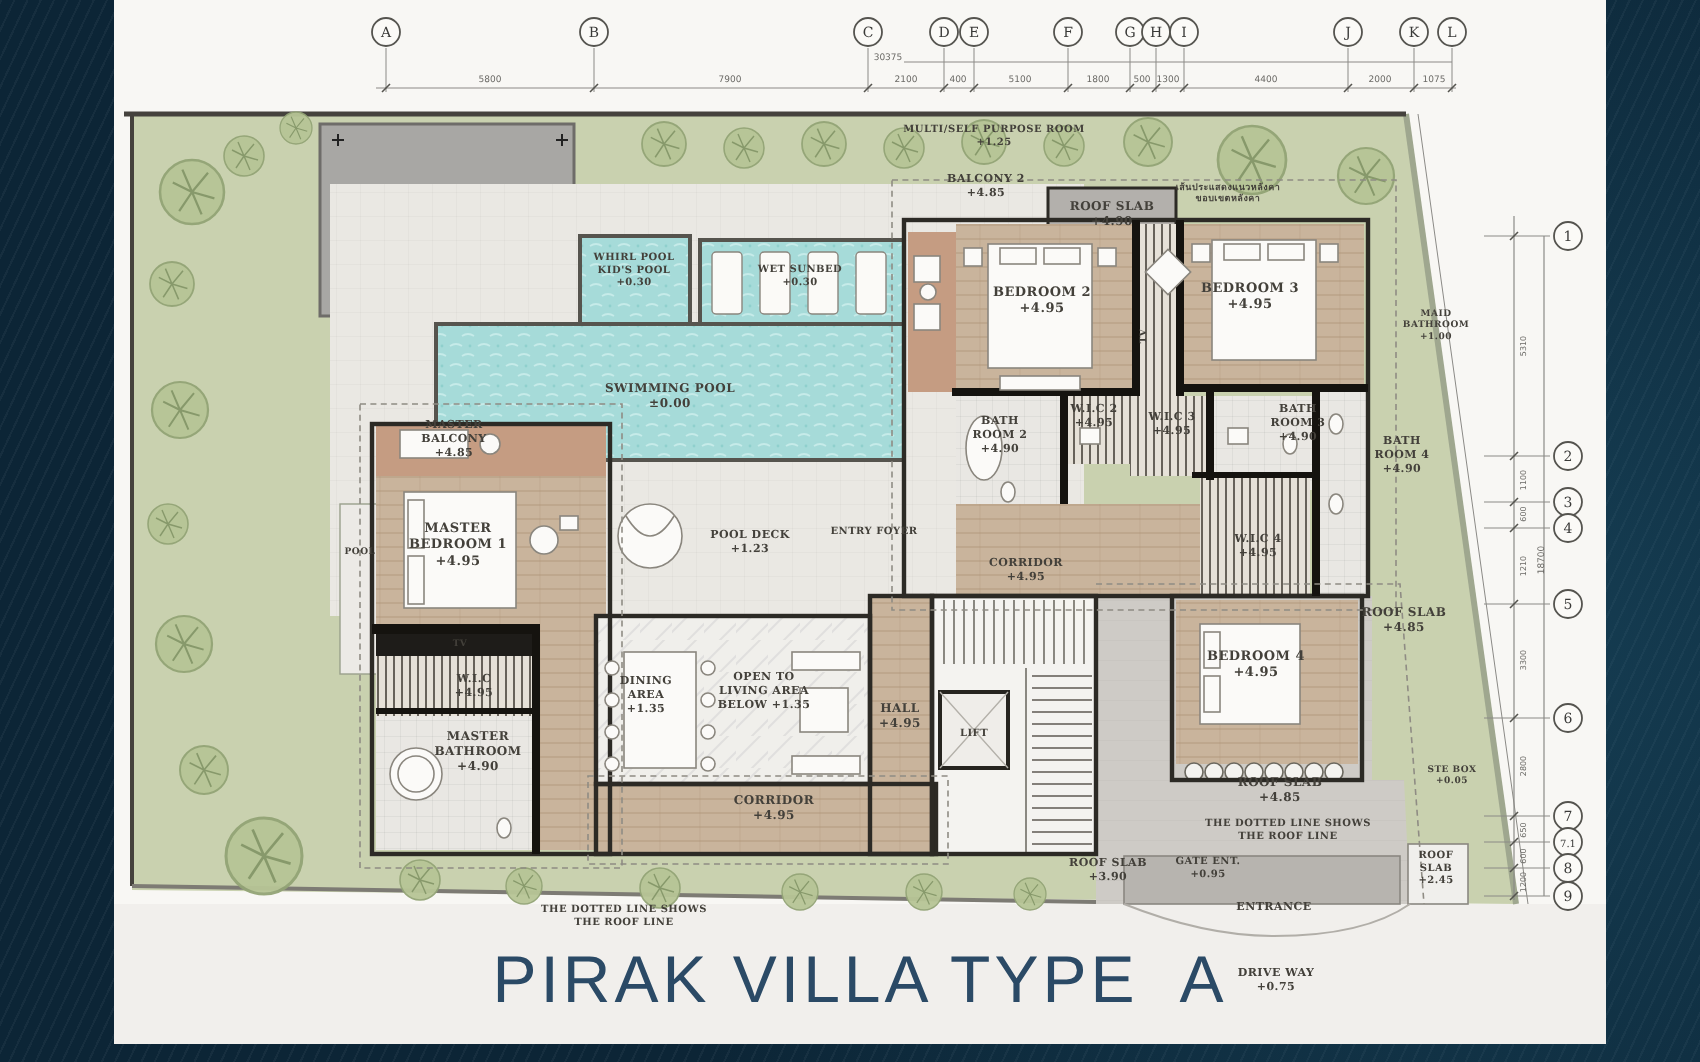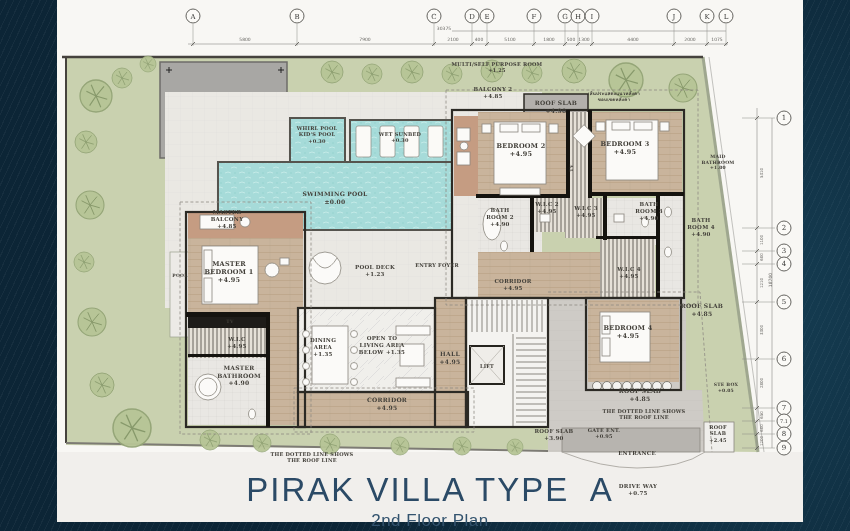--- a/index.html
+++ b/index.html
@@ -432,16 +432,15 @@
         <text x="763" y="383" font-size="4" class="dimtxt" transform="rotate(-90 763 383)">2800</text>
         <text x="763" y="415" font-size="4" class="dimtxt" transform="rotate(-90 763 415)">650</text>
         <text x="763" y="428" font-size="4" class="dimtxt" transform="rotate(-90 763 428)">600</text>
         <text x="763" y="441" font-size="4" class="dimtxt" transform="rotate(-90 763 441)">1200</text>
         <text x="772" y="280" font-size="4.5" class="dimtxt" transform="rotate(-90 772 280)">18700</text>
       </g>
 </svg>
 
 <div class="title-block">
   <h1>PIRAK VILLA TYPE  A</h1>
-  <h2>2nd Floor Plan</h2>
 </div>
 
 </div>
 
 </body></html>

